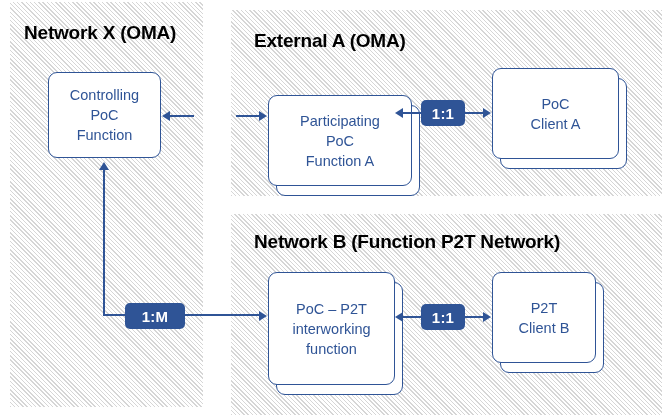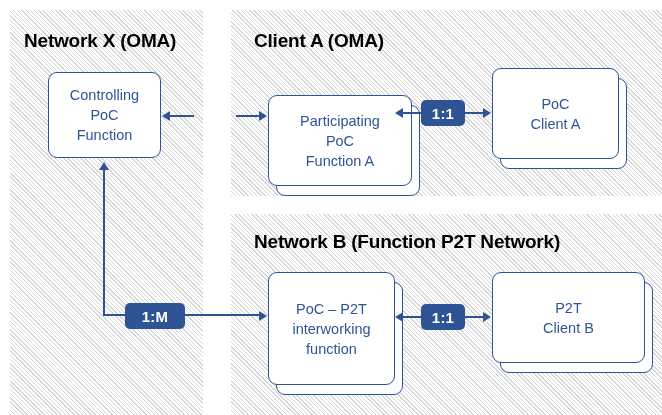--- a/index.html
+++ b/index.html
@@ -24,21 +24,21 @@
   
   .panel {
     position: absolute;
     background-color: #ffffff;
     background-image: repeating-linear-gradient(
         45deg,
         #d6d6d6 0px, #d6d6d6 1px,
         #ffffff 1px, #ffffff 3px);
     box-sizing: border-box;
   }
-  #panel-x { left: 10px;  top: 10px;  width: 193px; height: 405px; }
+  #panel-x { left: 10px;  top: 2px;  width: 193px; height: 405px; }
   #panel-a { left: 231px; top: 10px;  width: 431px; height: 186px; }
   #panel-b { left: 231px; top: 214px; width: 431px; height: 201px; }
 
   .panel-title {
     position: absolute;
     color: #000000;
     font-weight: bold;
     font-size: 19px;
     line-height: 22px;
     white-space: nowrap;
@@ -85,21 +85,21 @@
     text-align: center;
     white-space: pre-line;
     padding: 0 4px;
   }
 
   
   #node-cpf  { left: 48px;  top: 72px;  width: 113px; height: 86px; }
   #node-ppfa { left: 268px; top: 68px;  width: 144px; height: 91px; margin-top: 27px; }
   #node-pca  { left: 492px; top: 68px;  width: 127px; height: 91px; }
   #node-p2tiw{ left: 268px; top: 272px; width: 127px; height: 113px; padding-left: 32px; }
-  #node-p2tcb{ left: 492px; top: 272px; width: 153px; height: 91px; }
+  #node-p2tcb{ left: 492px; top: 272px; width: 104px; height: 91px; }
 
   
   .conn-line {
     position: absolute;
     background: #2f5496;
   }
   .h-line { height: 2.4px; }
   .v-line { width: 2.4px; }
 
   .arrow {
@@ -143,21 +143,21 @@
 </head>
 <body>
 
 <div id="stage">
 
   <div class="panel" id="panel-x">
     <div class="panel-title">Network X (OMA)</div>
   </div>
 
   <div class="panel" id="panel-a">
-    <div class="panel-title">Client A (OMA)</div>
+    <div class="panel-title">External A (OMA)</div>
   </div>
 
   <div class="panel" id="panel-b">
     <div class="panel-title">Network B (Function P2T Network)</div>
   </div>
 
   <div class="node" id="node-cpf">
     <div class="front">
       <div class="node-label">Controlling
 PoC

